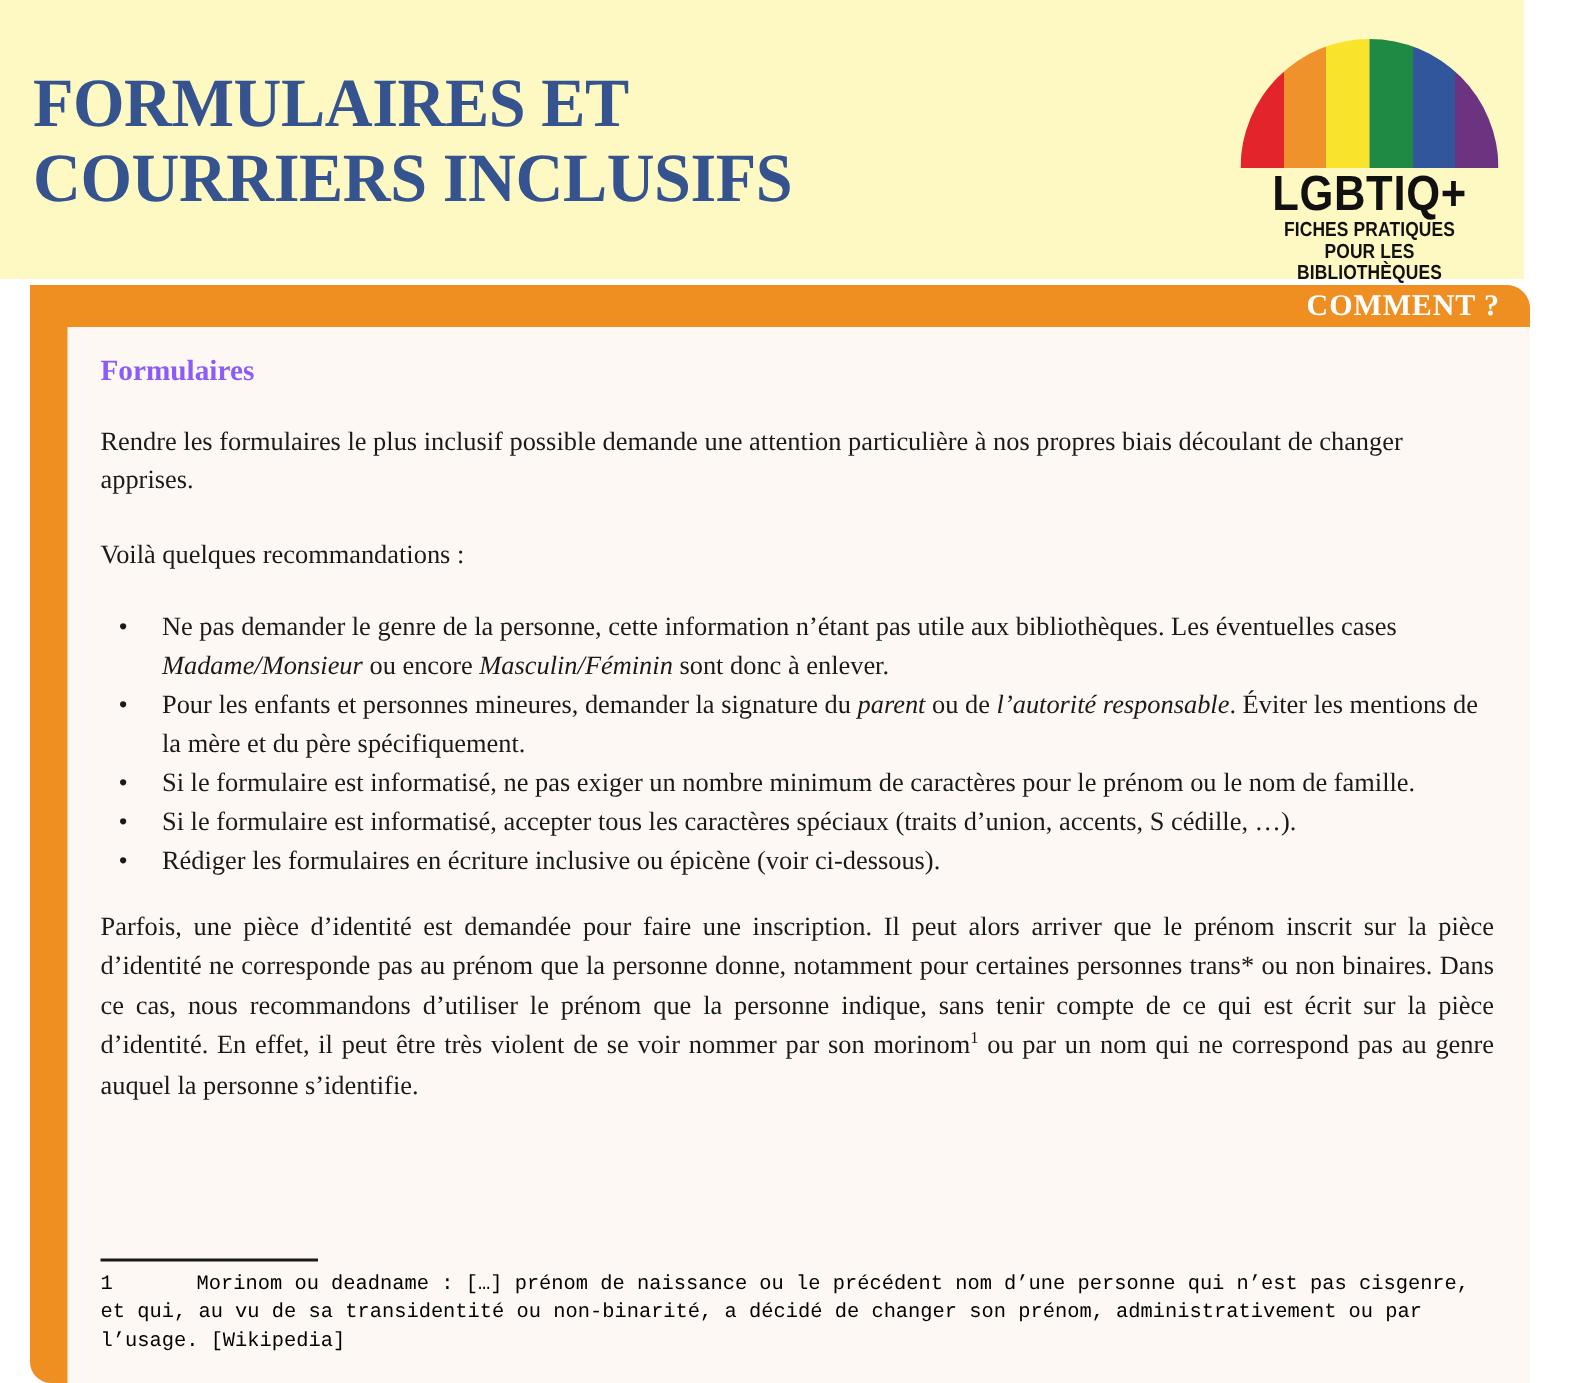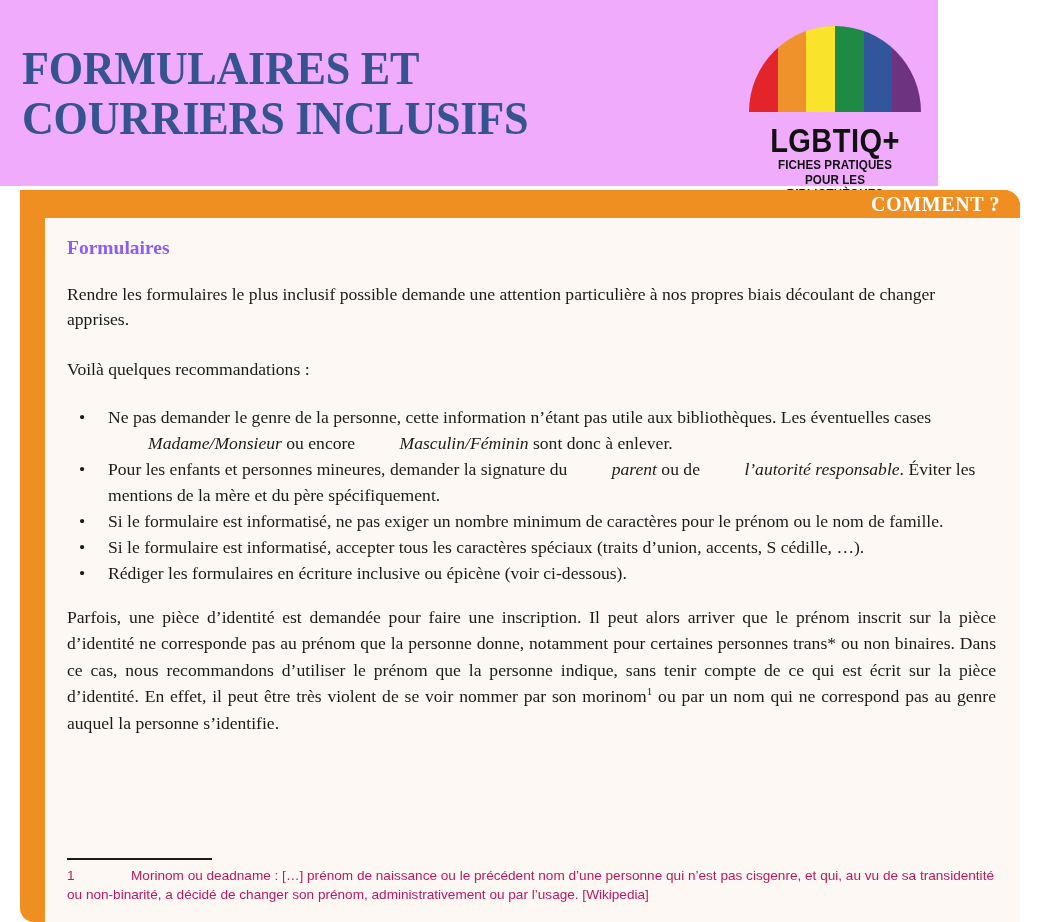--- a/index.html
+++ b/index.html
@@ -14,23 +14,23 @@
     height: 922px;
     position: relative;
     overflow: hidden;
     font-family: "Liberation Serif", "DejaVu Serif", serif;
   }
 
   
   .page-header {
     position: absolute;
     left: 0; top: 0;
-    width: 938px;
+    width: 1016px;
     height: 186px;
-    background: #f0abfc;
+    background: #fef9c3;
   }
   .title-block {
     position: absolute;
     left: 22px;
     top: 44px;
     width: 760px;
   }
   .doc-title-line {
     font-family: "Liberation Serif", "DejaVu Serif", serif;
     font-weight: 700;
@@ -57,21 +57,21 @@
     width: 172px;
     height: 86px;
     margin: 0 auto;
     overflow: hidden;
     border-top-left-radius: 86px 86px;
     border-top-right-radius: 86px 86px;
     display: flex;
   }
   .logo-arc .band { flex: 1 1 0; height: 100%; }
   .logo-wordmark {
-    margin-top: 12px;
+    margin-top: 0;
     text-align: center;
     font-family: "Liberation Sans Narrow", "Liberation Sans", "DejaVu Sans", sans-serif;
     color: #111111;
   }
   .logo-main {
     font-size: 33px;
     font-weight: 700;
     letter-spacing: 0.5px;
     line-height: 33px;
     transform: scaleX(0.88);
@@ -159,21 +159,21 @@
     line-height: 26px;
     font-size: 17.6px;
   }
   ul.rec-list li .bullet-dot {
     position: absolute;
     left: 12px;
     top: 0;
     font-size: 17.6px;
     line-height: 26px;
   }
-  em, .it { font-style: italic; margin-left: 40px; }
+  em, .it { font-style: italic; }
 
   .para.justified {
     text-align: justify;
     text-justify: inter-word;
     line-height: 26.5px;
     margin-bottom: 0;
   }
   sup.fn-ref {
     font-size: 11px;
     vertical-align: super;
@@ -187,24 +187,24 @@
     right: 24px;
     bottom: 18px;
   }
   .footnote-rule {
     width: 145px;
     height: 0;
     border-top: 2px solid #1a1a1a;
     margin-bottom: 6px;
   }
   .footnote-text {
-    font-family: Liberation Sans, sans-serif;
+    font-family: Liberation Mono, monospace;
     font-size: 13.6px;
     line-height: 19px;
-    color: #be185d;
+    color: #000000;
   }
   .footnote-num { display: inline-block; width: 64px; }
 </style>
 </head>
 <body>
 
 <div class="page-header">
 
   <div class="title-block">
     <div class="doc-title-line" style="color: rgb(53, 84, 143);">FORMULAIRES ET</div>

